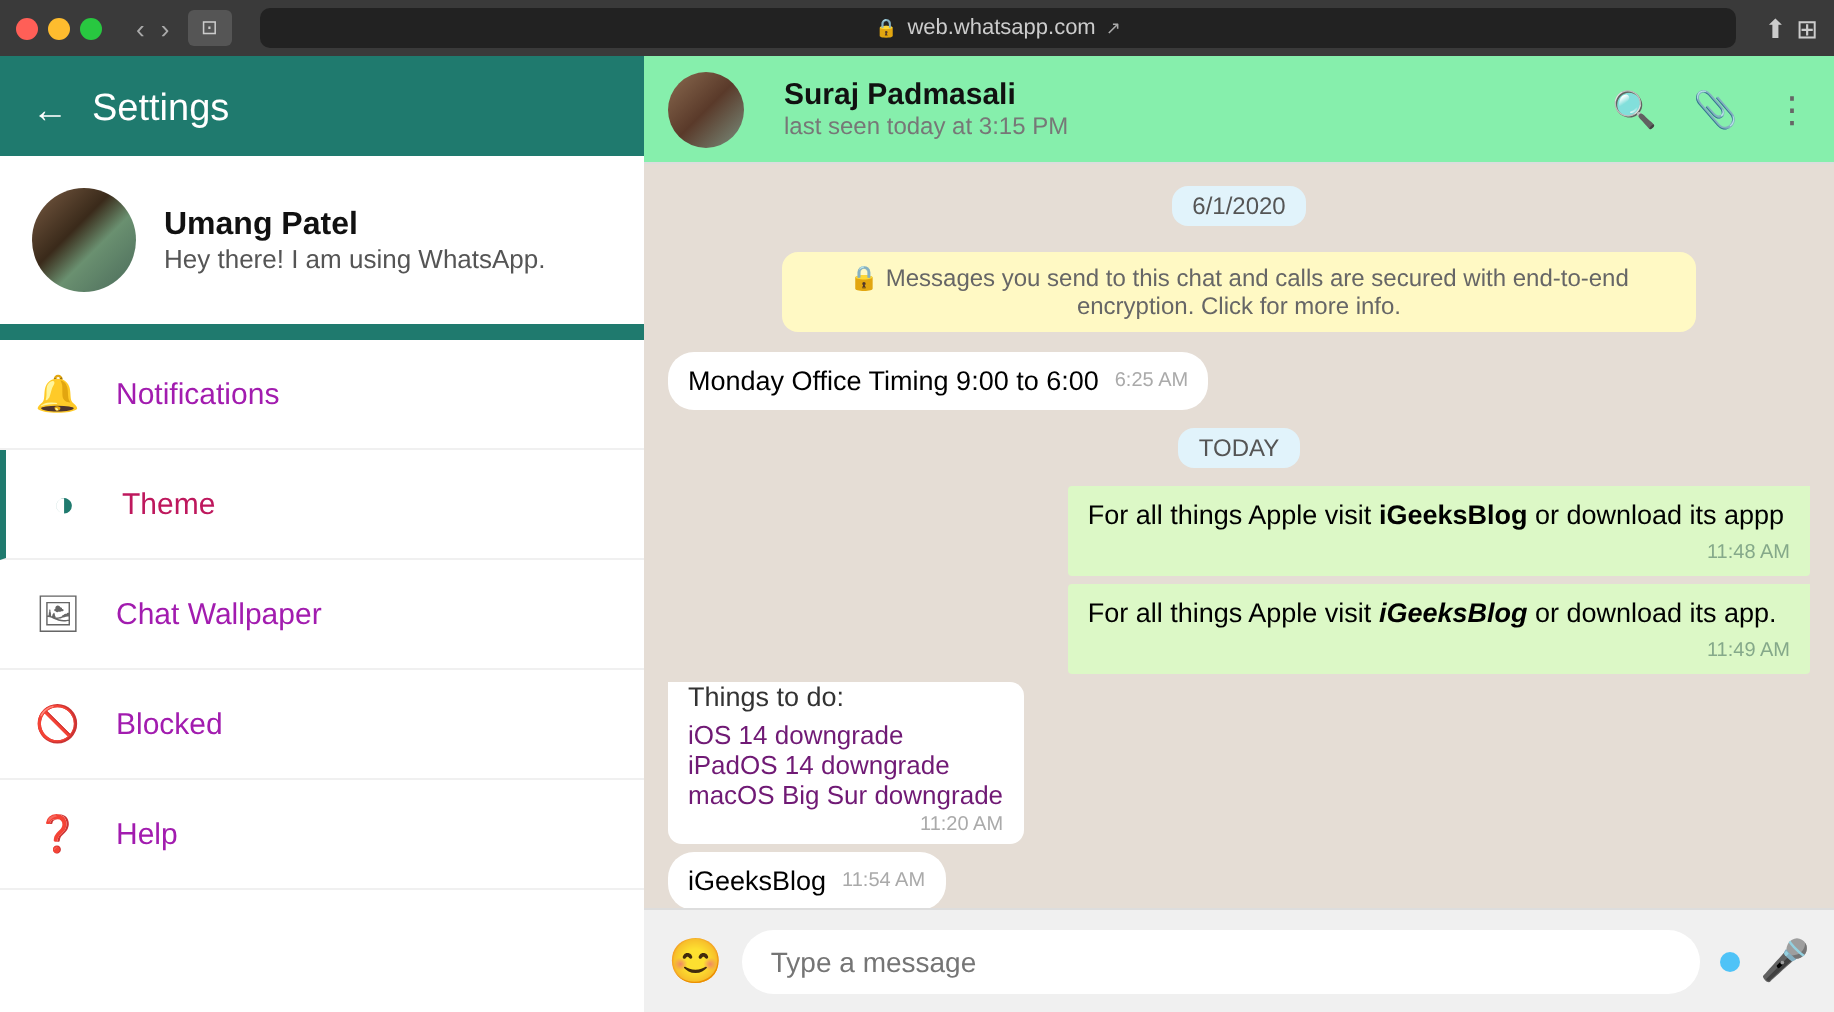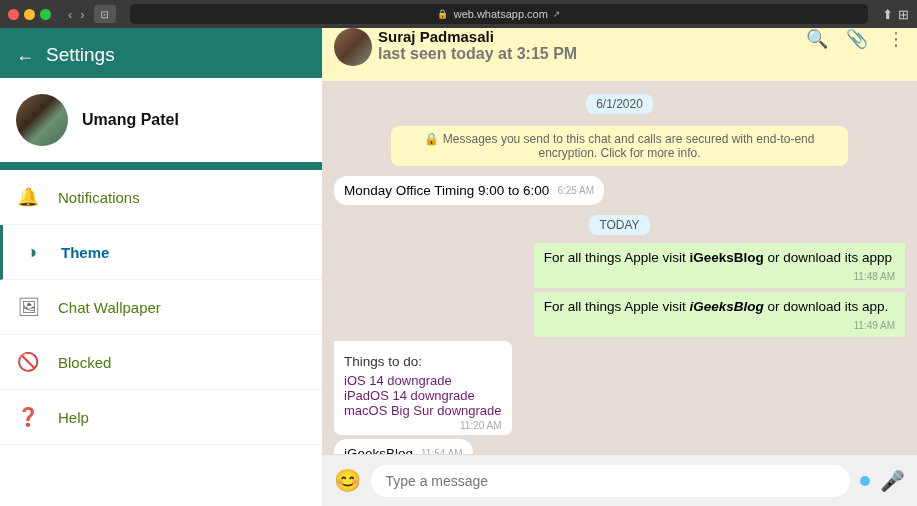--- a/index.html
+++ b/index.html
@@ -177,57 +177,56 @@
       height: 26px;
       display: flex;
       align-items: center;
       justify-content: center;
       color: #666;
       font-size: 18px;
       flex-shrink: 0;
     }
     .menu-label {
       font-size: 15px;
-      color: #4d7c0f;
+      color: #a21caf;
     }
 
     
     .chat-area {
       flex: 1;
       display: flex;
       flex-direction: column;
       background: #e5ddd5;
       position: relative;
     }
     .chat-header {
-      background: #fef9c3;
+      background: #86efac;
       height: 54px;
       display: flex;
-      align-items: flex-start;
+      align-items: center;
       padding: 0 12px;
-      gap: 6px;
+      gap: 20px;
       border-bottom: 1px solid #ddd;
     }
     .chat-avatar {
       width: 38px;
       height: 38px;
       border-radius: 50%;
       background: linear-gradient(135deg, #8a6a50 0%, #5a3a2a 50%, #7a9080 100%);
       flex-shrink: 0;
     }
     .chat-contact-info { flex: 1; }
     .chat-contact-name {
       font-size: 15px;
       font-weight: 600;
       color: #111;
     }
     .chat-last-seen {
-      font-size: 16px;
+      font-size: 12px;
       color: #777;
-      font-weight: bold;
     }
     .chat-header-actions {
       display: flex;
       gap: 18px;
       align-items: center;
     }
     .chat-header-btn {
       background: none;
       border: none;
       color: #666;
@@ -302,21 +301,21 @@
       font-size: 12px;
       color: #666;
       text-align: center;
       margin: 6px auto;
       max-width: 80%;
     }
 
     .todo-bubble {
       background: white;
       border-radius: 7px;
-      padding: 13px 10px 4px;
+      padding: 0 10px 4px;
       max-width: 55%;
       align-self: flex-start;
       border-top-left-radius: 0;
     }
     .todo-title { font-size: 13.5px; color: #333; font-weight: 500; margin-bottom: 4px; }
     .todo-item { font-size: 13px; color: #701a75; }
 
     
     .input-bar {
       background: #f0f0f0;
@@ -389,31 +388,32 @@
       <button class="back-btn">←</button>
       <span class="sidebar-title">Settings</span>
     </div>
 
     <div class="profile-section">
       <div class="avatar">
         <div class="avatar-img"></div>
       </div>
       <div class="profile-info">
         <div class="profile-name">Umang Patel</div>
+        <div class="profile-status">Hey there! I am using WhatsApp.</div>
       </div>
     </div>
 
     <div class="menu-list">
       <div class="menu-item">
         <div class="menu-icon">🔔</div>
         <span class="menu-label">Notifications</span>
       </div>
       <div class="menu-item active" style="background:#fff; border-left:3px solid #1f7a6e;">
         <div class="menu-icon" style="color:#1f7a6e;">◑</div>
-        <span class="menu-label" style="color:#0369a1; font-weight:700;">Theme</span>
+        <span class="menu-label" style="color:#be185d; font-weight:400;">Theme</span>
       </div>
       <div class="menu-item">
         <div class="menu-icon">🖼</div>
         <span class="menu-label">Chat Wallpaper</span>
       </div>
       <div class="menu-item">
         <div class="menu-icon">🚫</div>
         <span class="menu-label">Blocked</span>
       </div>
       <div class="menu-item">

